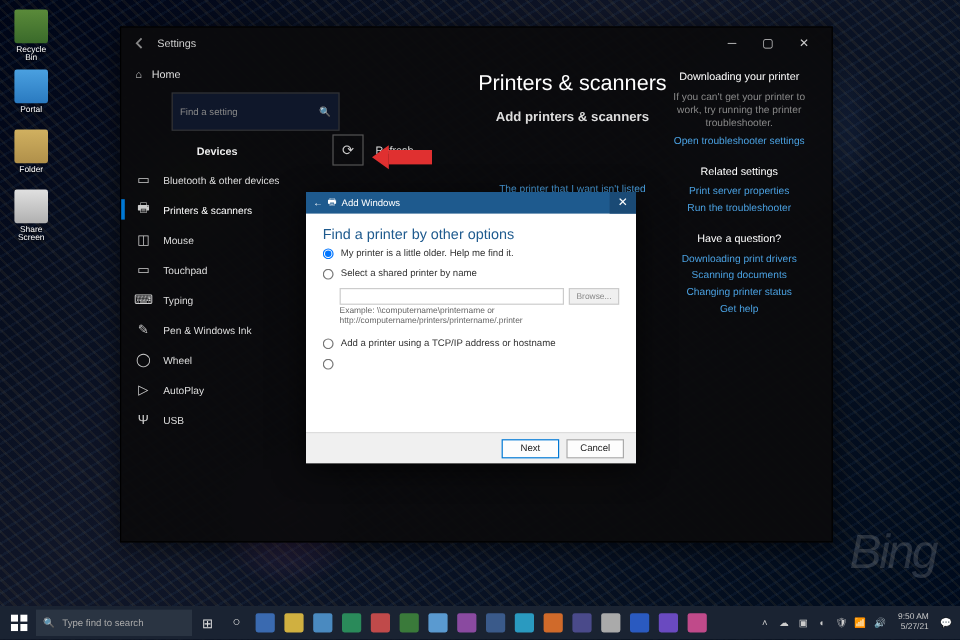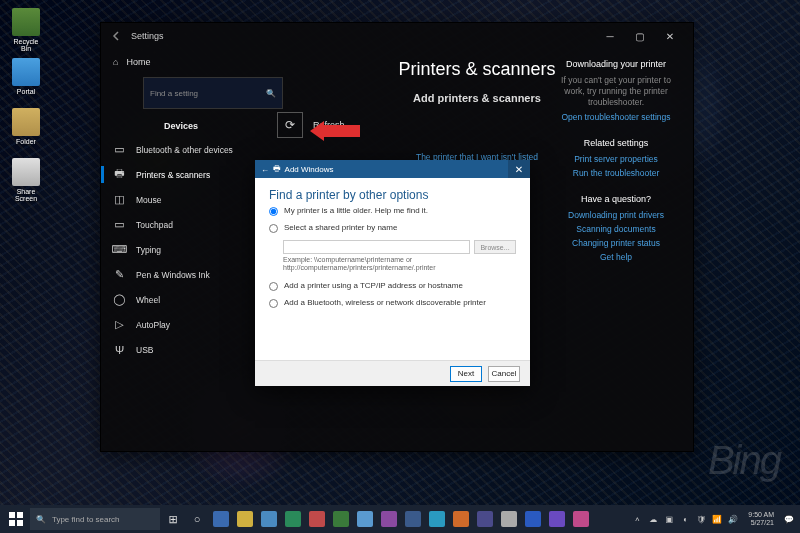--- a/index.html
+++ b/index.html
@@ -62,21 +62,21 @@
   .dlg-title .xc{ position:absolute; right:0; top:0; width:22px;height:18px;background:#1a4a75;color:#fff;display:flex;align-items:center;justify-content:center;font-size:10px;}
   .dlg-body{ padding:10px 14px; font-size:8px;}
   .dlg-h{ color:#1e5a8e; font-size:12px; margin-bottom:4px;}
   .opt{ display:flex; align-items:flex-start; gap:6px; margin-bottom:7px; color:#333;}
   .opt input{ margin-top:1px; width:9px;height:9px;}
   .share-input{ margin:3px 0 2px 14px; display:flex; gap:4px;}
   .share-input .txt{ flex:1; height:14px; border:1px solid #ccc; background:#fff;}
   .share-input .brw{ width:42px;height:14px;border:1px solid #ccc; background:#f0f0f0; color:#888;font-size:7px;display:flex;align-items:center;justify-content:center;}
   .ex{ margin:0 0 8px 14px; color:#666; font-size:7px; line-height:1.2;}
   .dlg-foot{ position:absolute; bottom:0; left:0; right:0; height:26px; background:#f0f0f0; border-top:1px solid #ddd; display:flex;justify-content:flex-end;align-items:center; gap:6px; padding:0 10px;}
-  .dlg-btn{ width:32px;height:16px;border:1px solid #aaa;background:#fdfdfd;font-size:8px;display:flex;align-items:center;justify-content:center;}
+  .dlg-btn{ width:48px;height:16px;border:1px solid #aaa;background:#fdfdfd;font-size:8px;display:flex;align-items:center;justify-content:center;}
   .dlg-btn.primary{ border-color:#0078d4;}
 
   .taskbar{ position:absolute; left:0; right:0; bottom:0; height:28px; background:#1a2332; display:flex; align-items:center; padding:0 4px; gap:2px;}
   .tb-start{ width:24px;height:24px;display:flex;align-items:center;justify-content:center;color:#fff;}
   .tb-search{ height:22px;width:130px;background:#2a3442;display:flex;align-items:center;gap:6px;padding:0 6px;color:#aaa;font-size:8px;}
   .tb-icon{ width:22px;height:22px;display:flex;align-items:center;justify-content:center;color:#ddd;font-size:11px;}
   .tb-icon .sq{ width:16px;height:16px;border-radius:2px;}
   .tb-tray{ margin-left:auto; display:flex; align-items:center; gap:2px;}
   .tb-tray .tr{ width:14px;height:14px; display:flex;align-items:center;justify-content:center;color:#ccc;font-size:8px;}
   .tb-clock{ color:#ccc;font-size:7px;text-align:right;line-height:1.1;padding:0 6px;}
@@ -217,21 +217,20 @@
       <div class="txt"></div>
       <div class="brw">Browse...</div>
     </div>
     <div class="ex">Example: \\computername\printername or http://computername/printers/printername/.printer</div>
     <label class="opt">
         <input type="radio" name="p" style="">
         <span>Add a printer using a TCP/IP address or hostname</span>
       </label>
     <label class="opt">
         <input type="radio" name="p" style="">
-        <span>Add a Bluetooth, wireless or network discoverable printer</span>
       </label>
   </div>
   <div class="dlg-foot">
     <div class="dlg-btn primary">Next</div>
     <div class="dlg-btn">Cancel</div>
   </div>
 </div>
 
 <div class="taskbar">
   <div class="tb-start">

